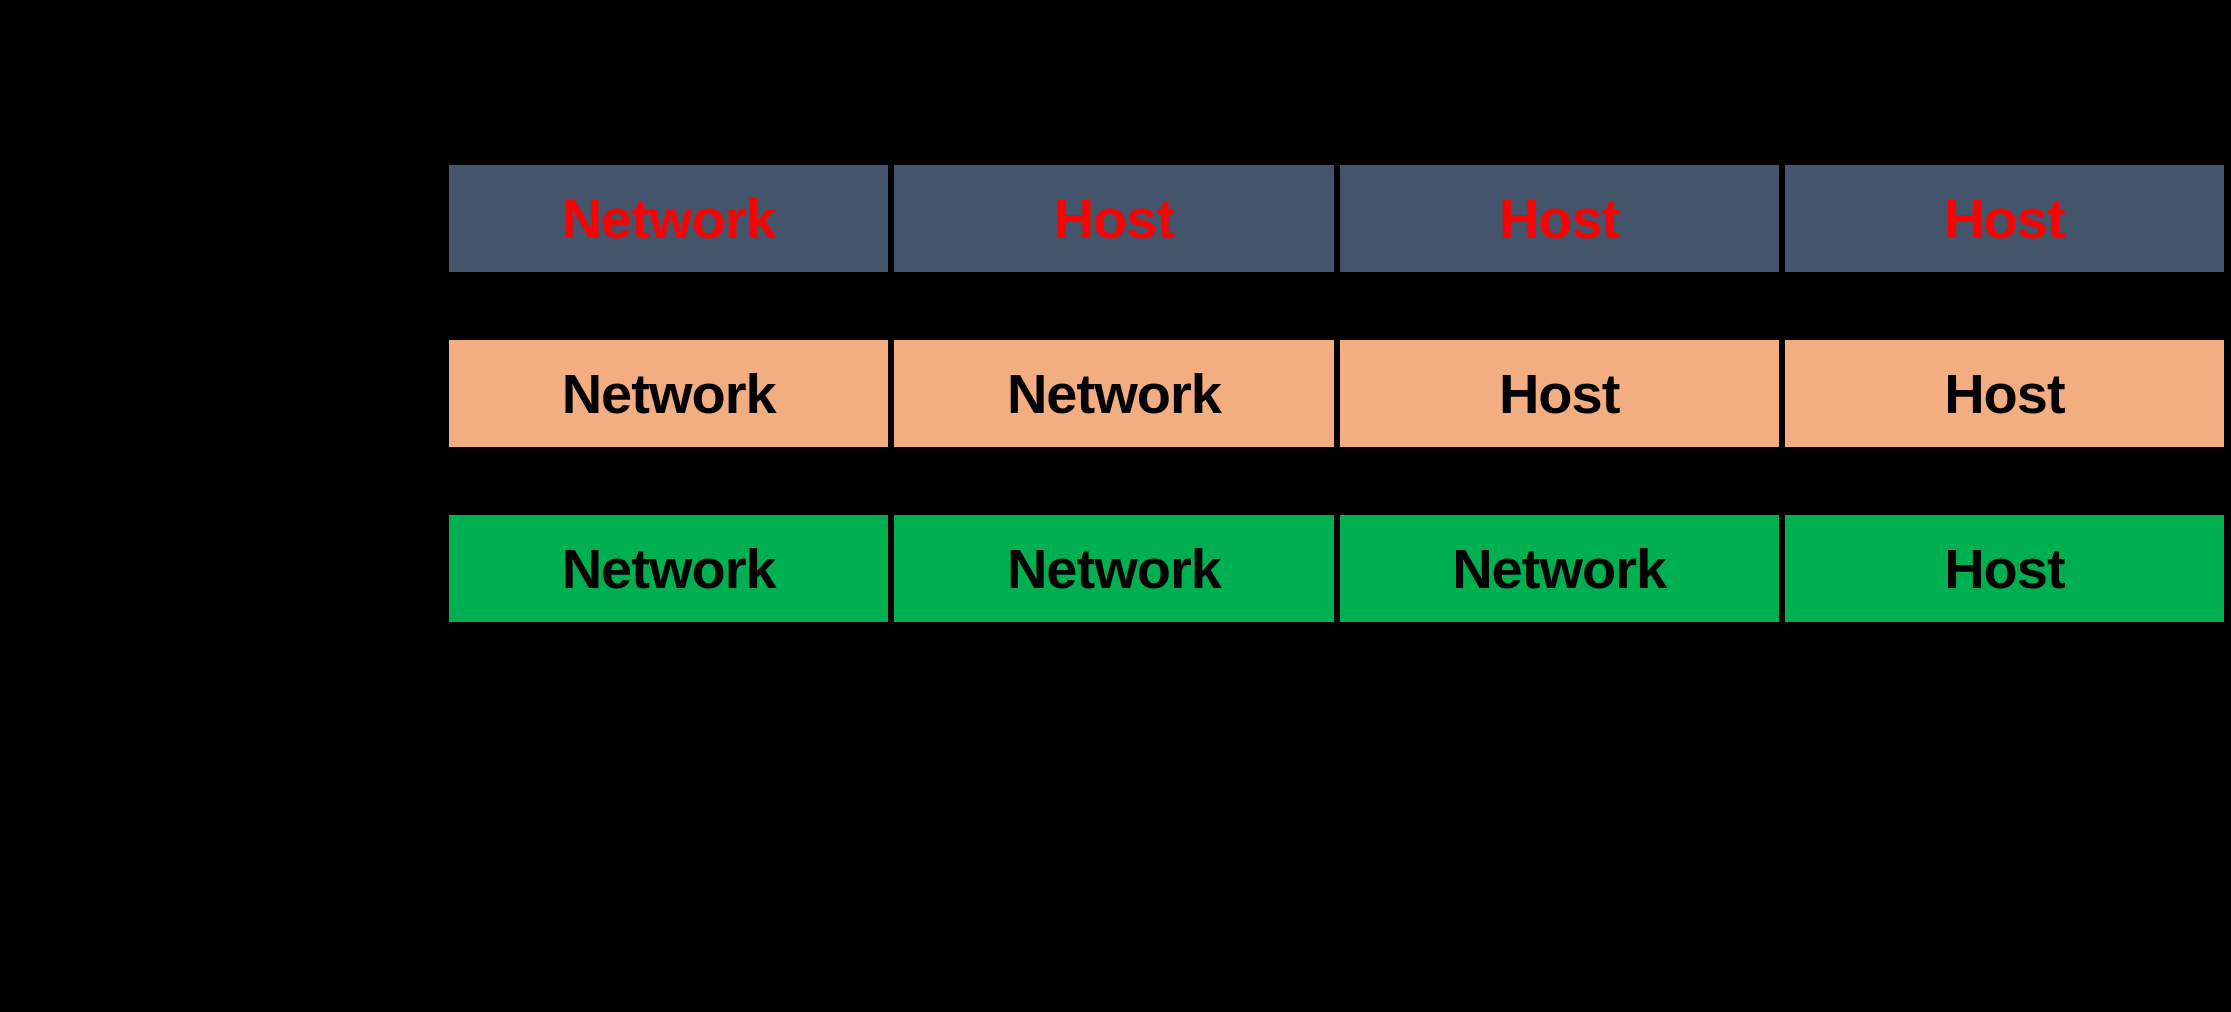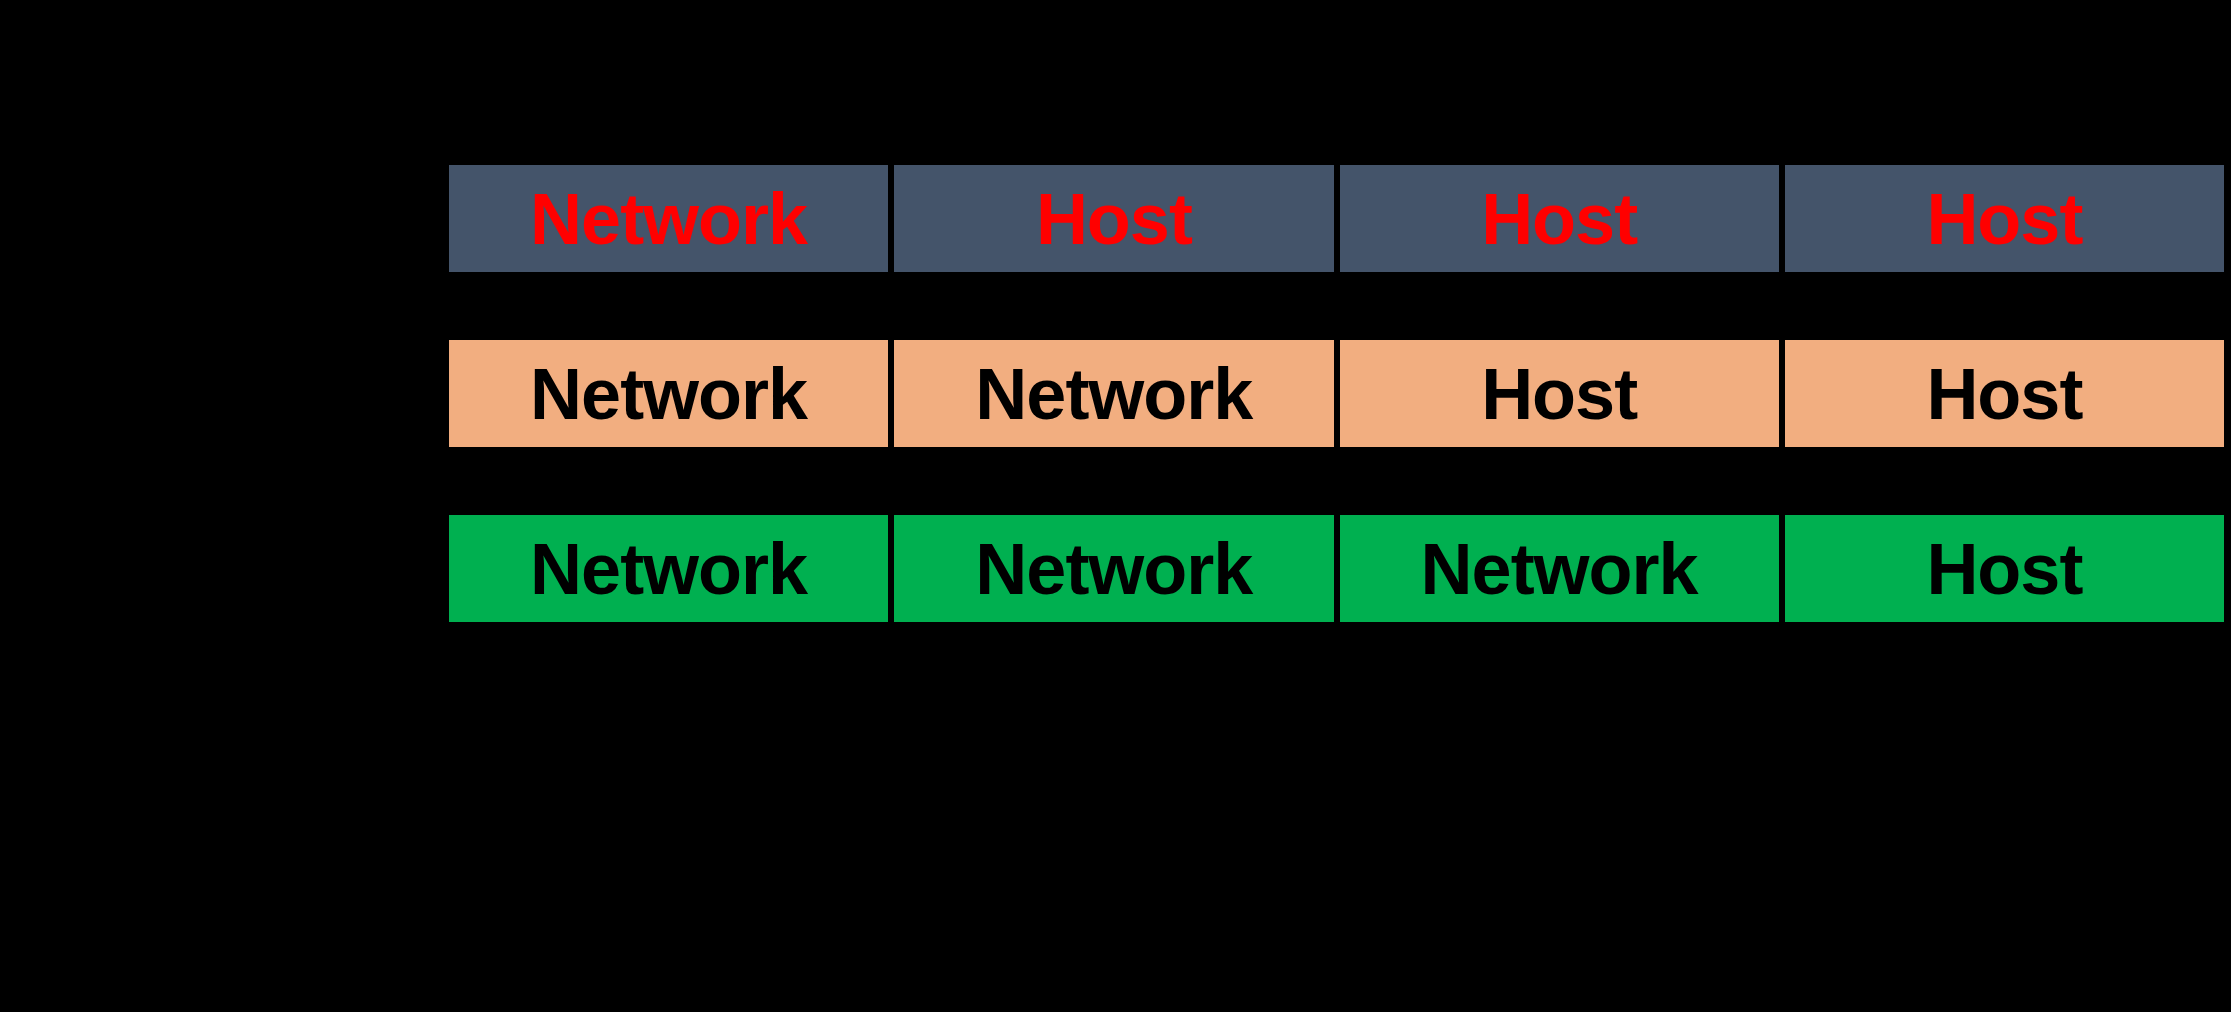--- a/index.html
+++ b/index.html
@@ -35,21 +35,21 @@
   }
   .row-0 { top: 0px; }
   .row-1 { top: 175px; }
   .row-2 { top: 350px; }
   .cell {
     flex: 1 1 0;
     display: flex;
     align-items: center;
     justify-content: center;
     font-weight: bold;
-    font-size: 72px;
+    font-size: 56px;
     line-height: 1;
     letter-spacing: -1px;
     white-space: nowrap;
     margin-top: 19px;
   }
 </style>
 </head>
 <body style="background: rgb(0, 0, 0);">
 
 <div class="canvas">

